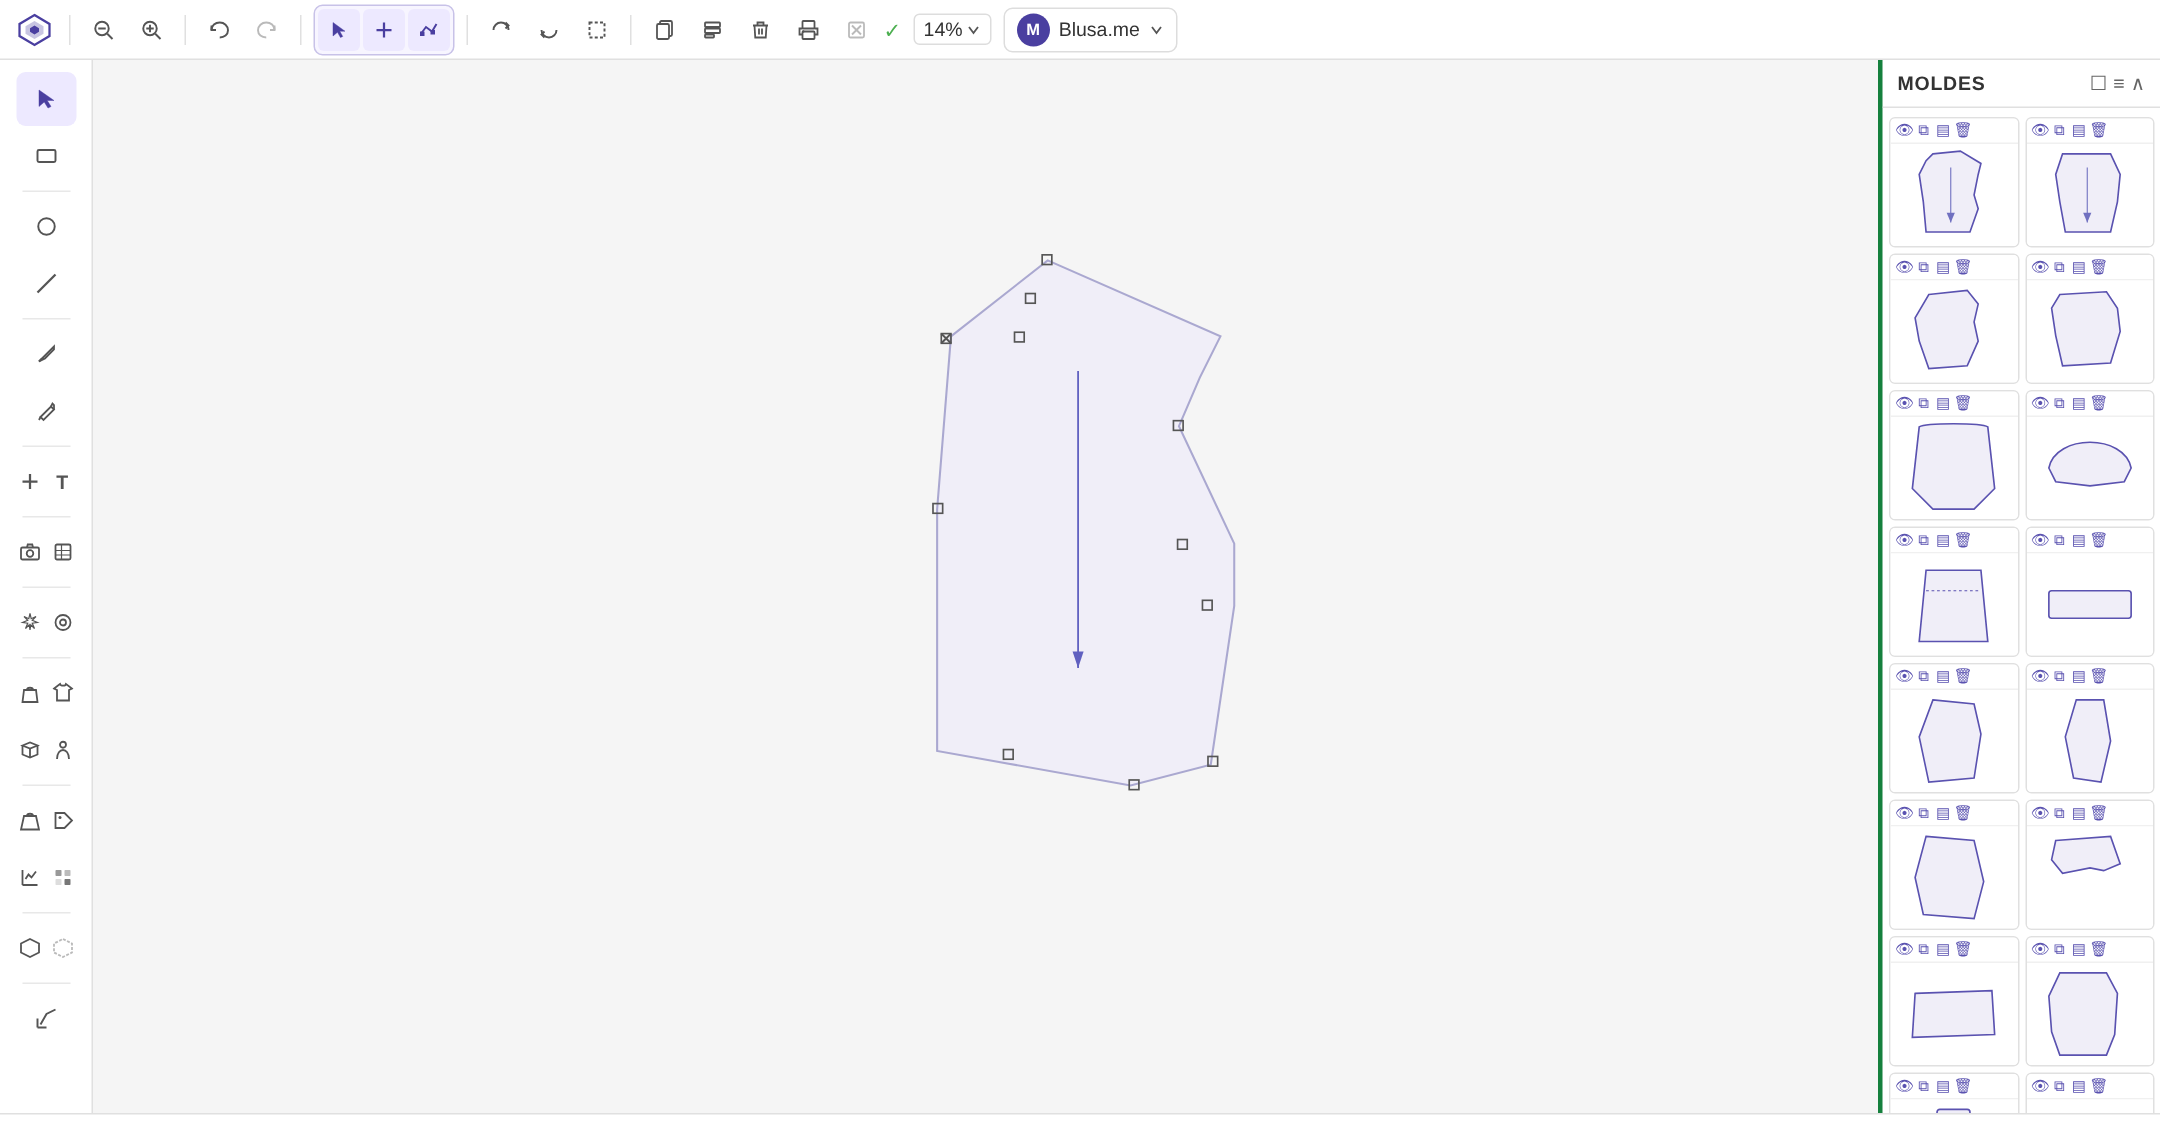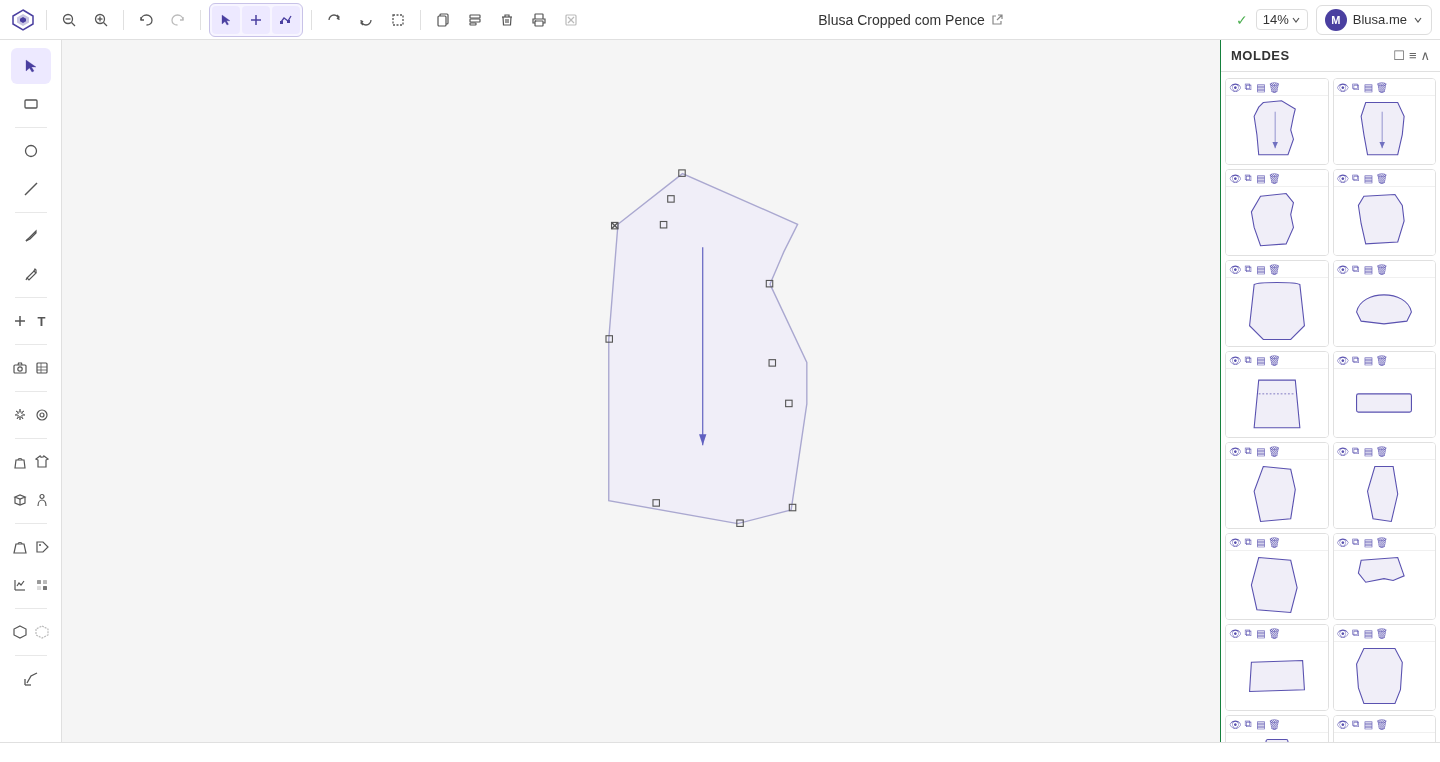--- a/index.html
+++ b/index.html
@@ -43,21 +43,21 @@
     }
     .tool-btn.active { background: #ede9ff; color: #4a3fa0; }
     .tool-sep { width: 32px; height: 1px; background: #e8e8e8; margin: 3px 0; flex-shrink: 0; }
     .tool-row { display: flex; gap: 2px; }
 
     
     #canvas { flex: 1; background: #f5f5f5; position: relative; overflow: hidden; }
     #canvas svg { width: 100%; height: 100%; }
 
     
-    #right-panel { width: 220px; border-left: 1px solid #15803d; background: #fff; flex-shrink: 0; display: flex; flex-direction: column; overflow: hidden; }
+    #right-panel { width: 188px; border-left: 3px solid #15803d; background: #fff; flex-shrink: 0; display: flex; flex-direction: column; overflow: hidden; }
     #panel-header { display: flex; align-items: center; justify-content: space-between; padding: 8px 10px; border-bottom: 1px solid #e0e0e0; flex-shrink: 0; }
     #panel-title { font-size: 13px; font-weight: 600; color: #333; letter-spacing: 0.5px; }
     #panel-icons { display: flex; gap: 4px; }
     .panel-icon { font-size: 13px; color: #666; cursor: pointer; }
     #panel-scroll { flex: 1; overflow-y: auto; padding: 6px 4px; }
 
     
     .molde-row { display: flex; gap: 4px; margin-bottom: 4px; }
     .molde-item { flex: 1; border: 1px solid #e0e0e0; border-radius: 4px; overflow: hidden; }
     .molde-toolbar { display: flex; align-items: center; gap: 1px; padding: 2px 3px; background: #fff; border-bottom: 1px solid #f0f0f0; }
@@ -191,26 +191,20 @@
       </svg>
   </button>
   <button class="topbar-btn" style="opacity:0.4">
     <svg width="14" height="14" viewBox="0 0 14 14">
         <rect x="2" y="2" width="10" height="10" rx="1" stroke="#555" stroke-width="1.2" fill="none"></rect>
         <line x1="4" y1="4" x2="10" y2="10" stroke="#555" stroke-width="1.3"></line>
         <line x1="10" y1="4" x2="4" y2="10" stroke="#555" stroke-width="1.3"></line>
       </svg>
   </button>
 
-  <div class="topbar-title-area">
-    <span class="topbar-title">Blusa Cropped com Pence</span>
-    <svg width="12" height="12" viewBox="0 0 12 12">
-        <path d="M5 2H2v8h8V7M7 1h4v4M11 1L6 6" stroke="#888" stroke-width="1.2" fill="none"></path>
-      </svg>
-  </div>
 
   <div class="topbar-right">
     <span class="check-icon">✓</span>
     <div class="zoom-control">
       <span>14%</span>
       <svg width="10" height="10" viewBox="0 0 10 10">
           <polyline points="2,3 5,7 8,3" stroke="#555" stroke-width="1.2" fill="none"></polyline>
         </svg>
     </div>
     <div class="user-btn">

